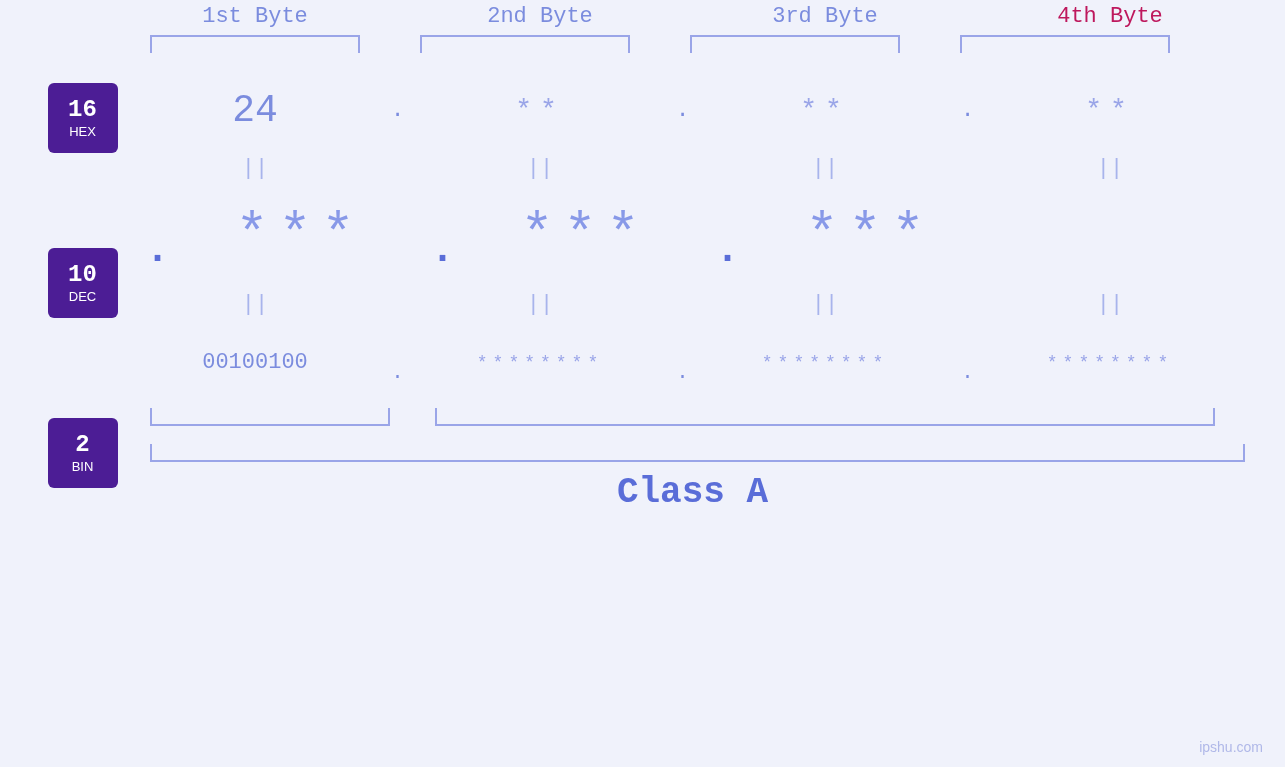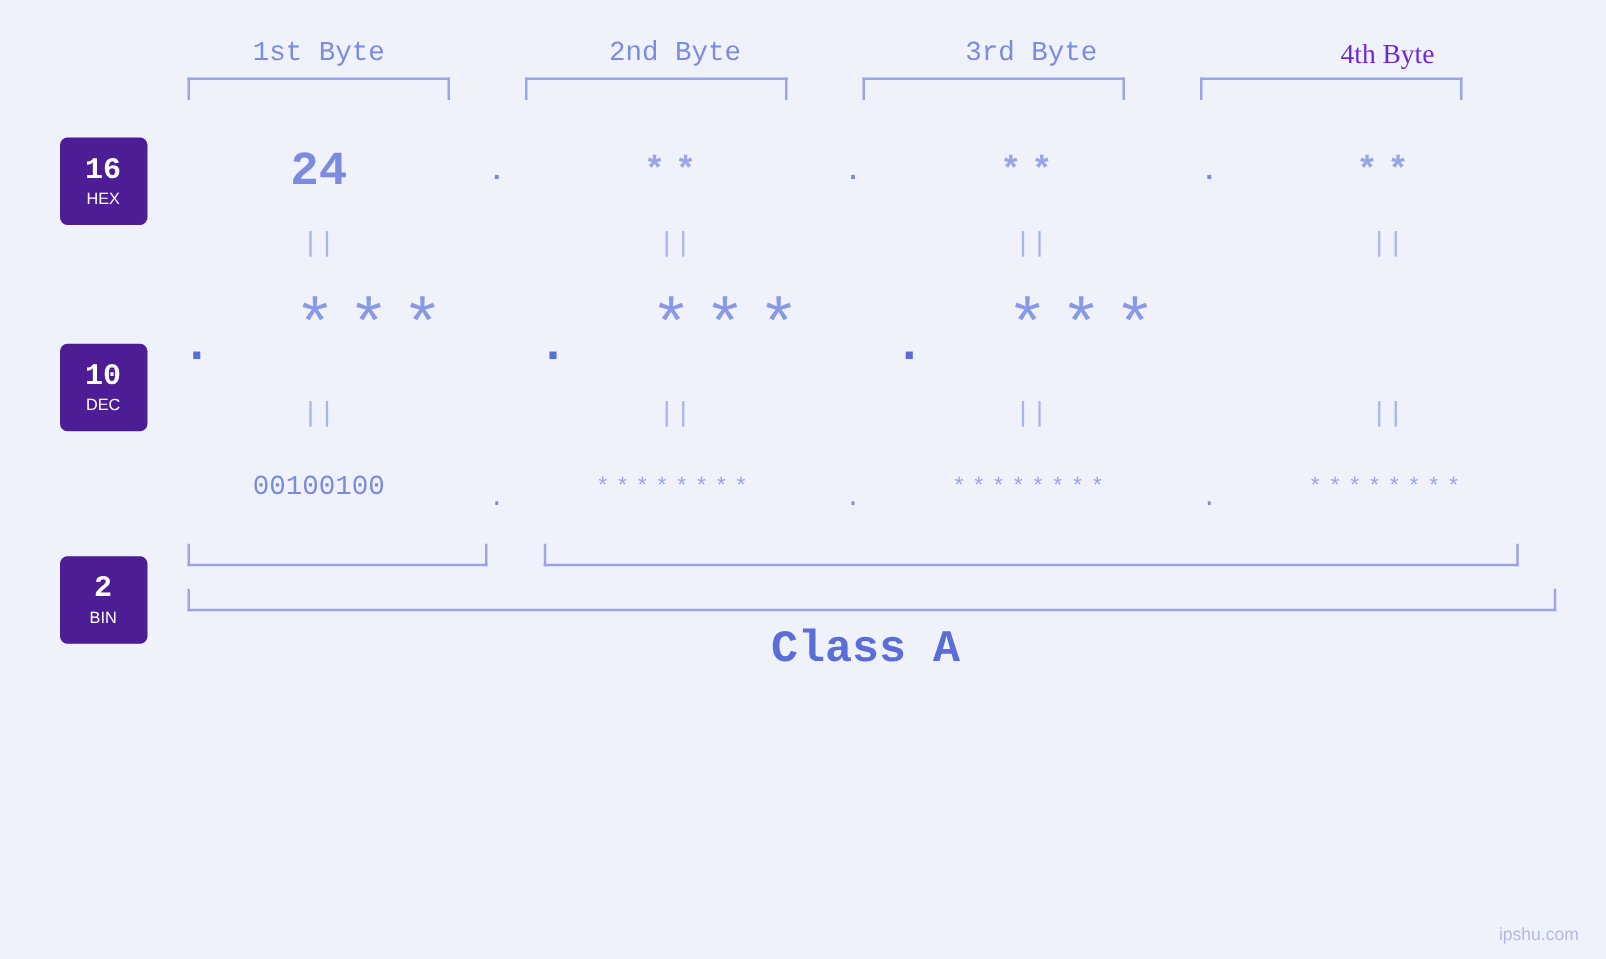--- a/index.html
+++ b/index.html
@@ -12,21 +12,21 @@
       position: relative;
     }
 
     .main-container {
       width: 1285px;
       height: 767px;
       position: relative;
       display: flex;
       flex-direction: column;
       align-items: center;
-      padding-top: 30px;
+      padding-top: 4px;
     }
 
     .badge {
       background: #4c1d95;
       color: white;
       width: 70px;
       height: 70px;
       border-radius: 6px;
       display: flex;
       flex-direction: column;
@@ -75,21 +75,21 @@
 
 <div class="main-container">
 
   <div style="display:flex; width:1150px; margin-left:135px; margin-bottom:6px;">
     <div style="width:240px; text-align:center; color:#7b8cde; font-size:22px; font-family:'Courier New',monospace;">1st Byte</div>
     <div style="width:45px;"></div>
     <div style="width:240px; text-align:center; color:#7b8cde; font-size:22px; font-family:'Courier New',monospace;">2nd Byte</div>
     <div style="width:45px;"></div>
     <div style="width:240px; text-align:center; color:#7b8cde; font-size:22px; font-family:'Courier New',monospace;">3rd Byte</div>
     <div style="width:45px;"></div>
-    <div style="width:240px; text-align:center; color:#6d28d9; font-size:22px; font-family:Liberation Serif, serif;">4th Byte</div>
+    <div style="width:240px; text-align:center; color:#be185d; font-size:22px; font-family:Liberation Mono, monospace;">4th Byte</div>
   </div>
 
   <div style="display:flex; width:1150px; margin-left:135px; margin-bottom:20px;">
     <div style="width:210px; height:18px; border:2px solid #9aa5e8; border-bottom:none; margin-left:15px;"></div>
     <div style="width:45px;"></div>
     <div style="width:210px; height:18px; border:2px solid #9aa5e8; border-bottom:none; margin-left:15px;"></div>
     <div style="width:45px;"></div>
     <div style="width:210px; height:18px; border:2px solid #9aa5e8; border-bottom:none; margin-left:15px;"></div>
     <div style="width:45px;"></div>
     <div style="width:210px; height:18px; border:2px solid #9aa5e8; border-bottom:none; margin-left:15px;"></div>
@@ -109,21 +109,21 @@
       </div>
       <div style="height:100px;"></div>
       <div class="badge">
         <span class="badge-number">2</span>
         <span class="badge-label">BIN</span>
       </div>
     </div>
 
     <div style="display:flex; flex-direction:column;">
 
-      <div class="data-row" style="height:75px;font-weight:bold;">
+      <div class="data-row" style="height:75px;">
         <div style="width:240px; text-align:center; font-size:38px; color:#7b8cde; font-family:'Courier New',monospace;">24</div>
         <div style="width:45px; text-align:center; font-size:22px; color:#7b8cde; font-family:'Courier New',monospace;">.</div>
         <div style="width:240px; text-align:center; font-size:28px; color:#9aa5e8; letter-spacing:8px; font-family:'Courier New',monospace;">**</div>
         <div style="width:45px; text-align:center; font-size:22px; color:#7b8cde; font-family:'Courier New',monospace;">.</div>
         <div style="width:240px; text-align:center; font-size:28px; color:#9aa5e8; letter-spacing:8px; font-family:'Courier New',monospace;">**</div>
         <div style="width:45px; text-align:center; font-size:22px; color:#7b8cde; font-family:'Courier New',monospace;">.</div>
         <div style="width:240px; text-align:center; font-size:28px; color:#9aa5e8; letter-spacing:8px; font-family:'Courier New',monospace;">**</div>
       </div>
 
       <div class="data-row" style="height:40px;">

